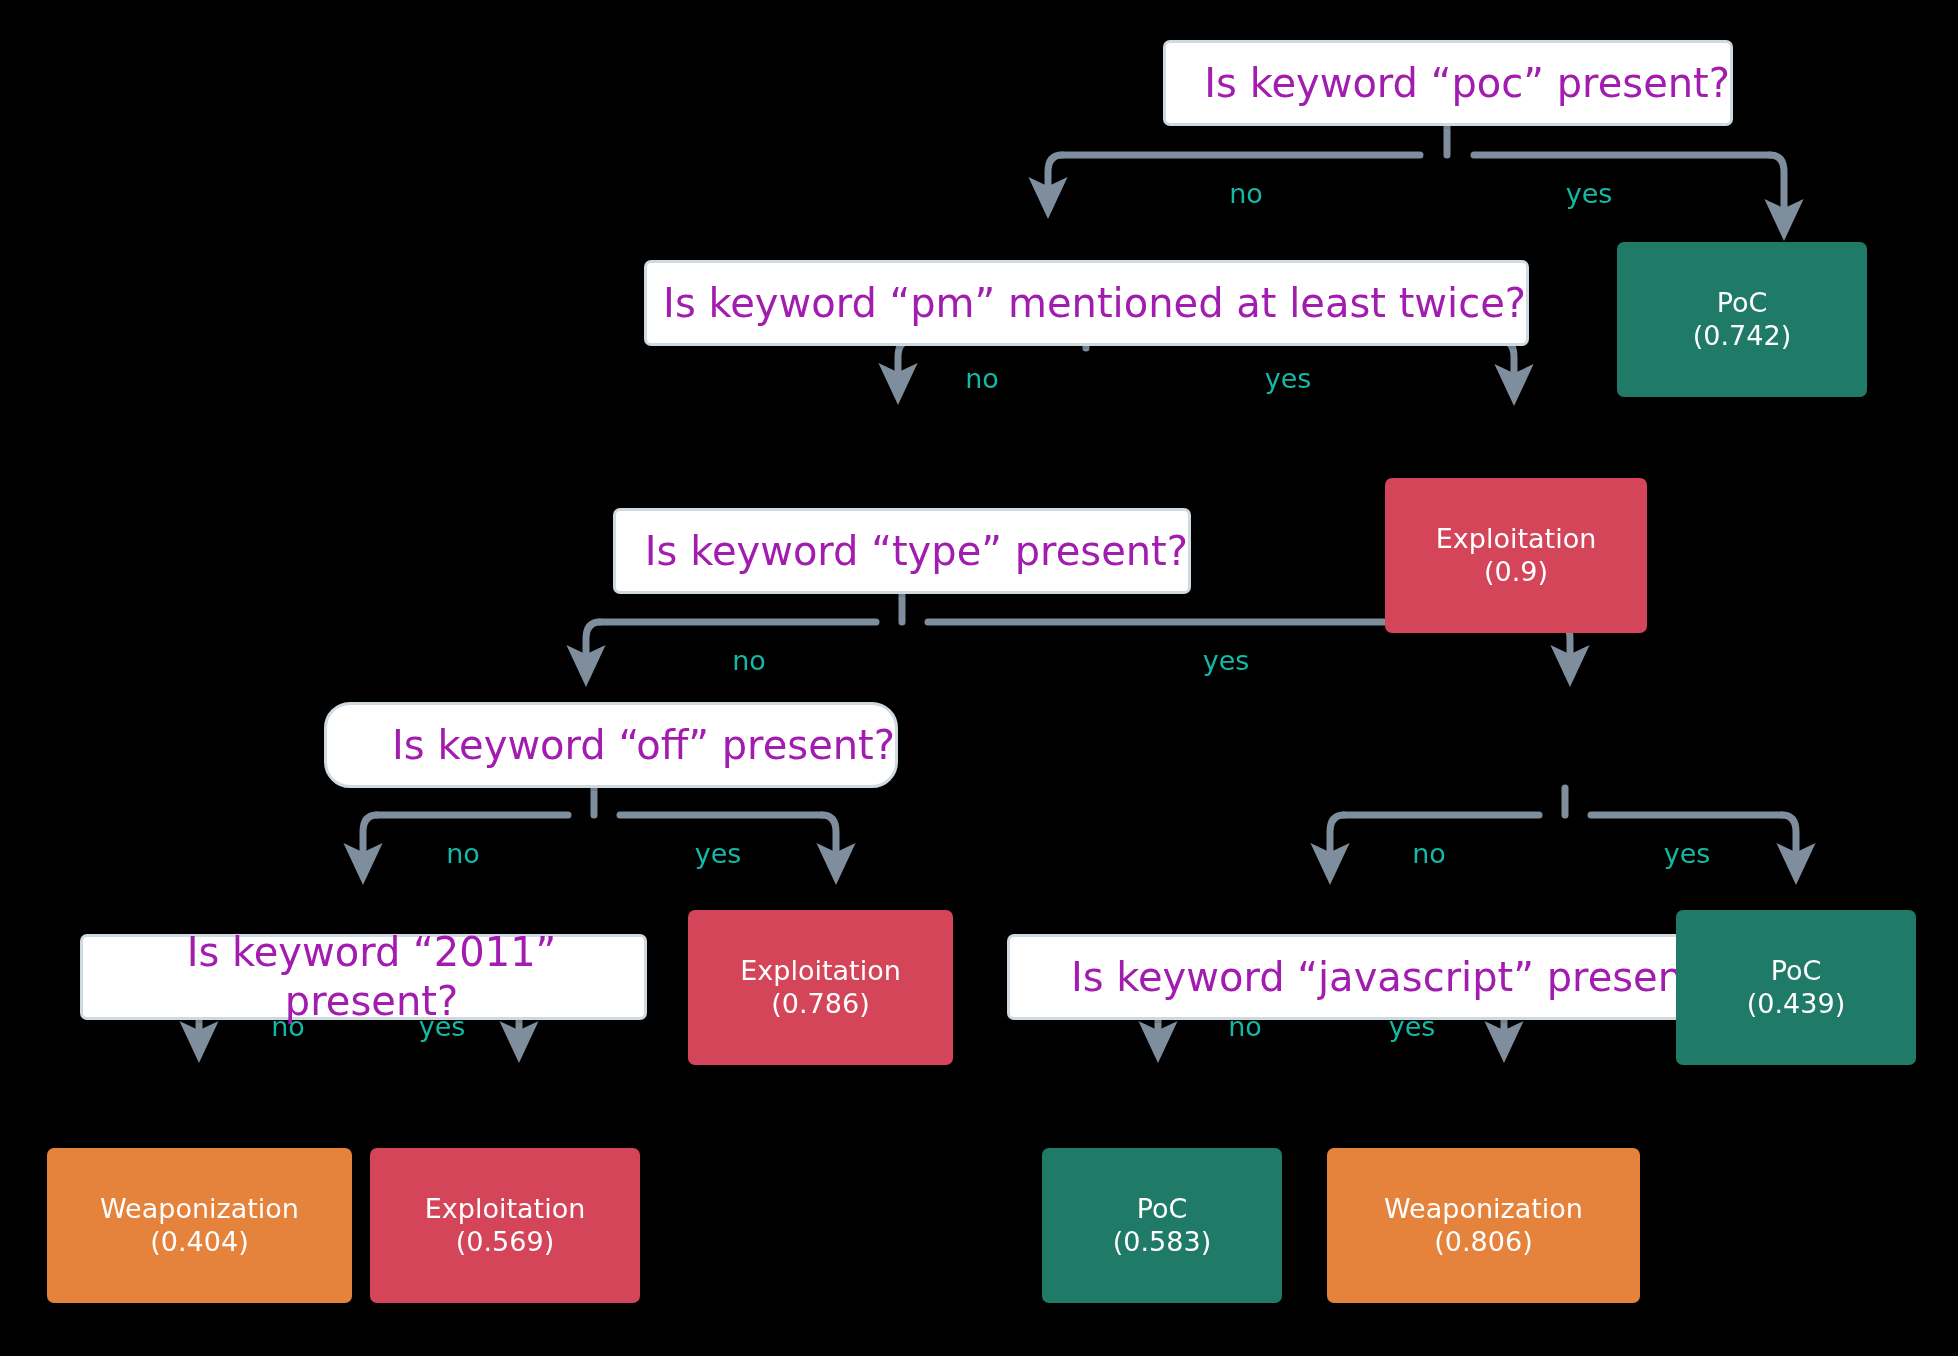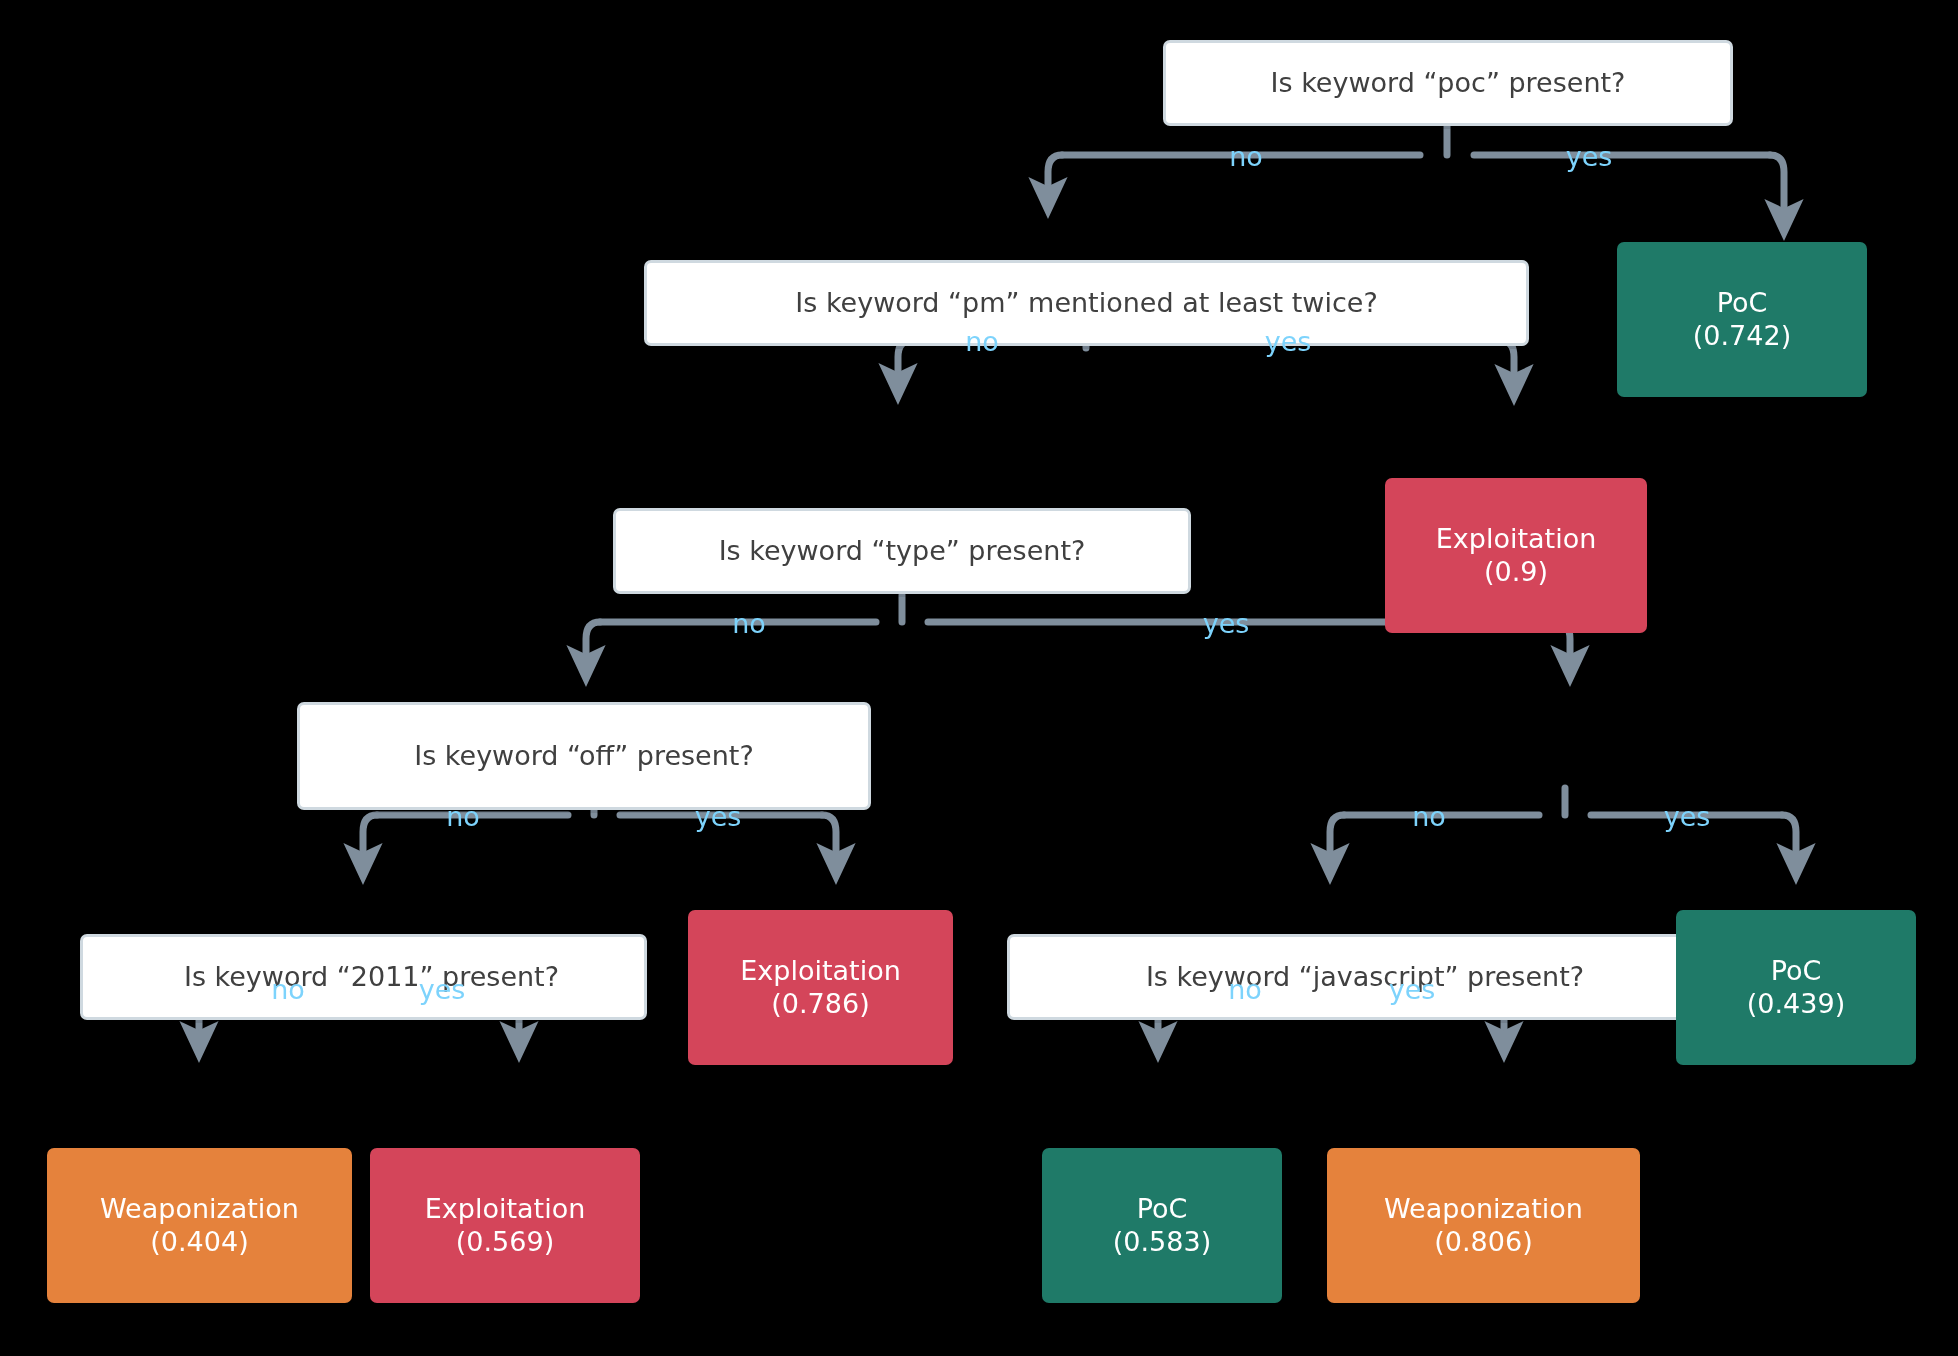--- a/index.html
+++ b/index.html
@@ -35,42 +35,44 @@
     flex-direction: column;
     align-items: center;
     justify-content: center;
     text-align: center;
     line-height: 1.22;
   }
   .node.decision {
     background: #ffffff;
     border: 3px solid #cfd9e0;
     border-radius: 7px;
-    color: #404040;
-    font-size: 27px;
+    color: #a21caf;
+    font-size: 40px;
     font-weight: 400;
     box-shadow: 2px 3px 0 rgba(0,0,0,0.10);
+    align-items: flex-end;
   }
   .node.leaf {
     border-radius: 7px;
     color: #ffffff;
     font-size: 27px;
     font-weight: 400;
     border: none;
   }
   .node.leaf .lbl { display: block; }
   .node.leaf .val { display: block; }
   .edge-label {
     position: absolute;
-    color: #7dd3fc;
+    color: #14b8a6;
     font-size: 27px;
     line-height: 1;
     transform: translate(-50%, -50%);
     white-space: nowrap;
     background: transparent;
+    margin-top: 37px;
   }
 </style>
 </head>
 <body>
 
 <div id="canvas">
 
   <svg id="edges" viewBox="0 0 1958 1356" xmlns="http://www.w3.org/2000/svg">
     <defs>
       <marker id="ah" markerWidth="7" markerHeight="7" refX="3.1" refY="3.2" orient="auto" markerUnits="strokeWidth">
@@ -129,21 +131,21 @@
   </div>
 
   <div class="node decision" style="left:644px; top:260px; width:885px; height:86px;">
     <span>Is keyword “pm” mentioned at least twice?</span>
   </div>
 
   <div class="node decision" style="left:613px; top:508px; width:578px; height:86px;">
     <span>Is keyword “type” present?</span>
   </div>
 
-  <div class="node decision" style="left:297px; top:702px; width:574px; height:108px;">
+  <div class="node decision" style="left:324px; top:702px; width:574px; height:86px;border-radius:26px;">
     <span>Is keyword “off” present?</span>
   </div>
 
 
   <div class="node decision" style="left:80px; top:934px; width:567px; height:86px;padding-left:16px;">
     <span>Is keyword “2011” present?</span>
   </div>
 
   <div class="node decision" style="left:1007px; top:934px; width:716px; height:86px;">
     <span>Is keyword “javascript” present?</span>

